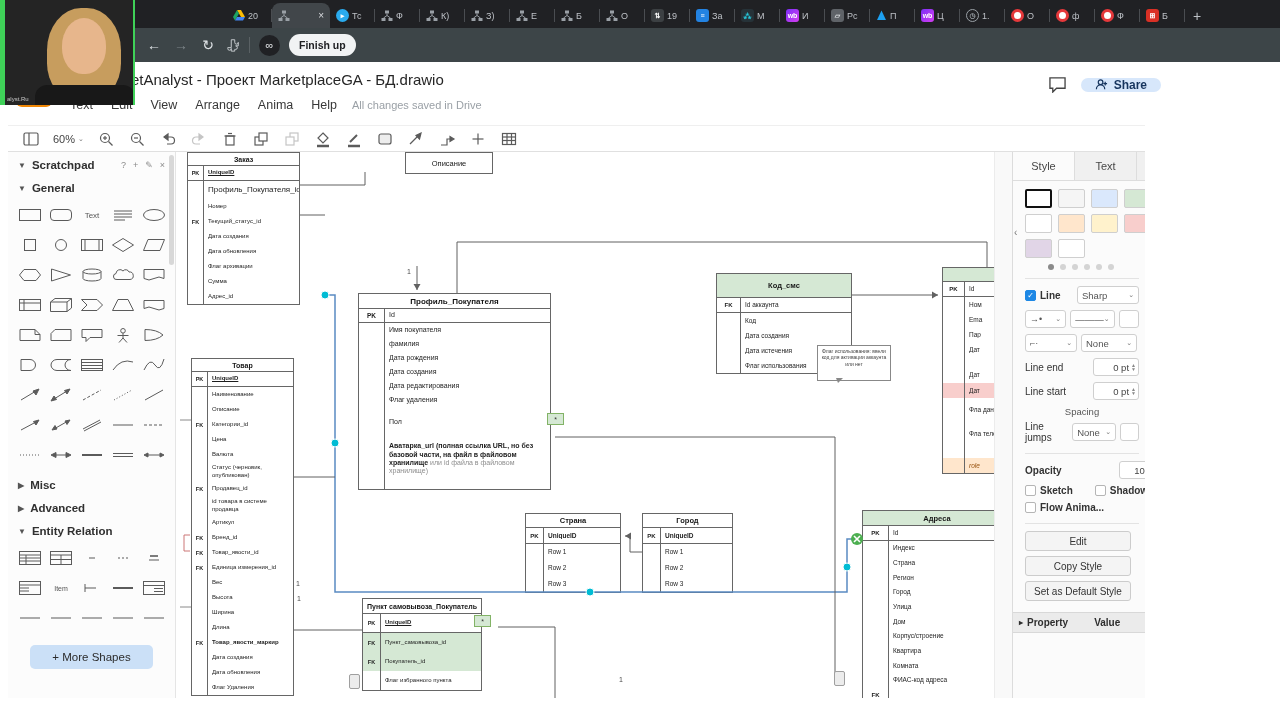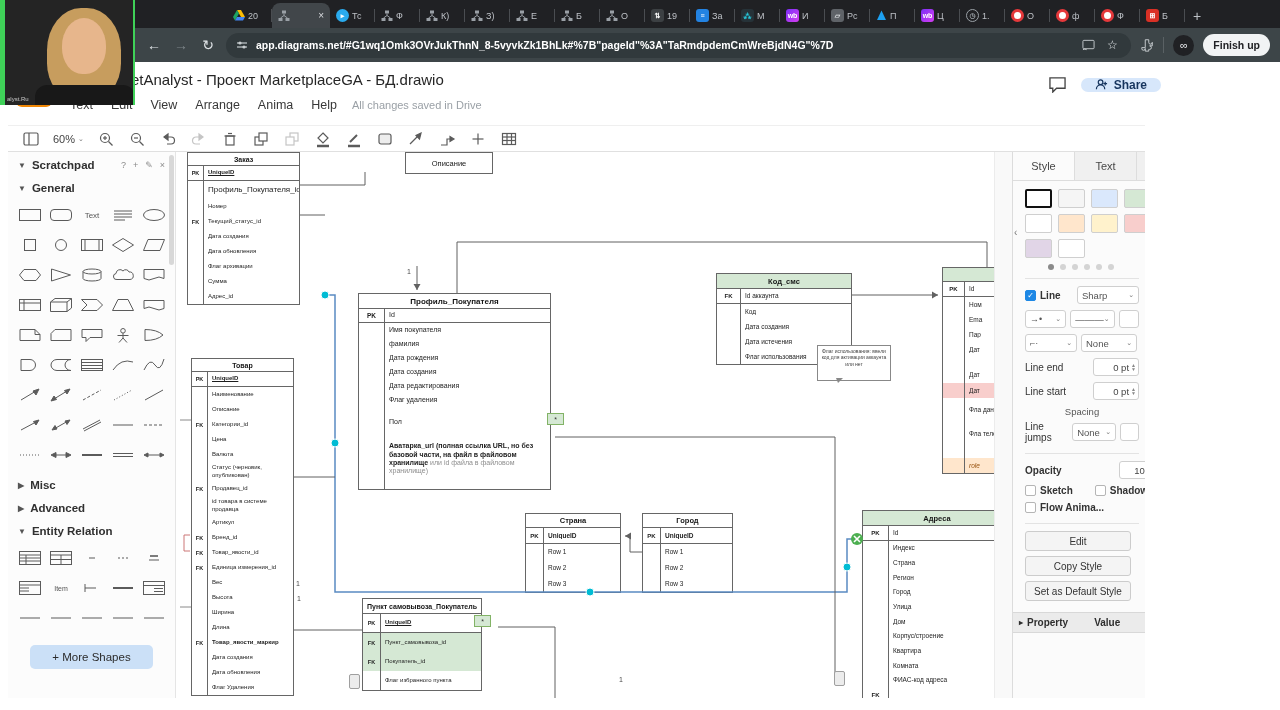--- a/index.html
+++ b/index.html
@@ -250,34 +250,20 @@
       <div class="tab">
         <span class="ticon" style="background:#d93025">⊞</span>
         <span class="tlabel">Б</span>
       </div>
       <div class="newtab">+</div>
     </div>
   <div class="navbar">
     <div class="nbtn">←</div>
     <div class="nbtn dim">→</div>
     <div class="nbtn">↻</div>
-    <div class="omnibox">
-      <svg width="12" height="12" viewBox="0 0 12 12">
-        <line x1="1" y1="4" x2="11" y2="4" stroke="#c8cdd0" stroke-width="1.2"></line>
-        <line x1="1" y1="8" x2="11" y2="8" stroke="#c8cdd0" stroke-width="1.2"></line>
-        <circle cx="4" cy="4" r="1.6" fill="#c8cdd0"></circle>
-          <circle cx="8" cy="8" r="1.6" fill="#c8cdd0"></circle>
-      </svg>
-      <div class="url"><b>app.diagrams.net/#G1wq1Omk3OVrJukThnN_8-5vyvkZk1BhLk#%7B"pageId"%3A"TaRmdpdemCmWreBjdN4G"%7D</b></div>
-      <svg width="13" height="12" viewBox="0 0 14 12">
-        <rect x="1" y="1" width="12" height="9" rx="1" fill="none" stroke="#c8cdd0"></rect>
-        <path d="M1,11 a4,4 0 0 1 4,0" stroke="#c8cdd0" fill="none"></path>
-      </svg>
-      <div class="nbtn" style="font-size:12px">☆</div>
-    </div>
     <svg width="14" height="14" viewBox="0 0 16 16">
       <path d="M6,2 h4 v3 a2,2 0 0 0 4,0 h0 v4 h-3 a2,2 0 0 1 0,4 h-1 v2 H6 v-3 a2,2 0 0 1 -4,0 v-1 h4 z" fill="none" stroke="#c8cdd0" stroke-width="1.1"></path>
     </svg>
     <div class="vdiv"></div>
     <div class="profile-circle">∞</div>
     <div class="pill-finish">Finish up</div>
   </div>
 </div>
 
 <div class="app">
@@ -986,21 +972,21 @@
           <div class="trow" style="height: 15px; font-size: 6px;">
             <div class="tkey" style="width: 16px; font-size: 5.5px;"></div>
             <div class="tval">Дата обновления</div>
           </div>
           <div class="trow" style="height: 15px; font-size: 6px;">
             <div class="tkey" style="width: 16px; font-size: 5.5px;"></div>
             <div class="tval">Флаг Удаления</div>
           </div>
         </div>
         <div class="ertable" style="left: 540px; top: 121px; width: 136px;">
-          <div class="thdr" style="height: 15px; font-size: 7.5px; background: rgb(213, 232, 212);">Код_смс</div>
+          <div class="thdr" style="height: 24px; font-size: 7.5px; background: rgb(213, 232, 212);">Код_смс</div>
           <div class="trow sep" style="height: 15px; font-size: 6.5px;">
             <div class="tkey" style="width: 24px; font-size: 6px;">FK</div>
             <div class="tval">Id аккаунта</div>
           </div>
           <div class="trow" style="height: 15px; font-size: 6.5px;">
             <div class="tkey" style="width: 24px; font-size: 6px;"></div>
             <div class="tval">Код</div>
           </div>
           <div class="trow" style="height: 15px; font-size: 6.5px;">
             <div class="tkey" style="width: 24px; font-size: 6px;"></div>

